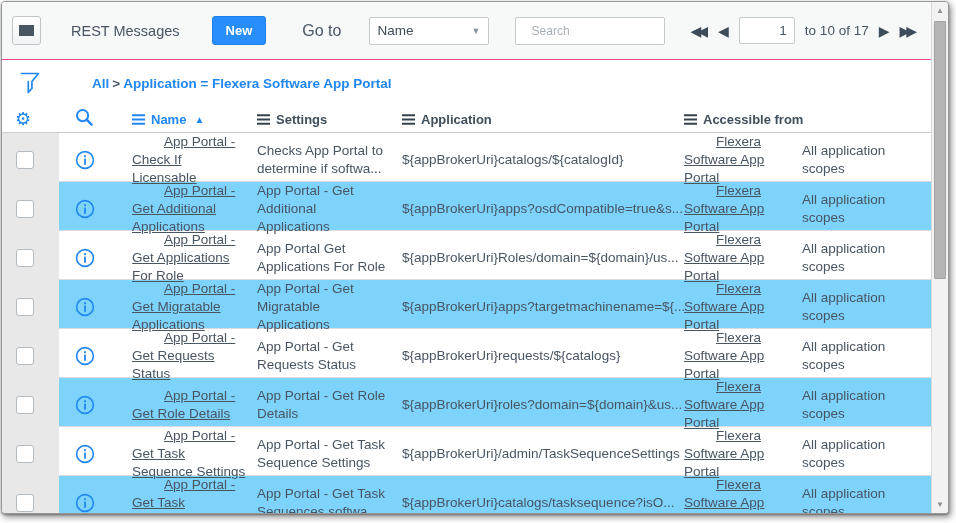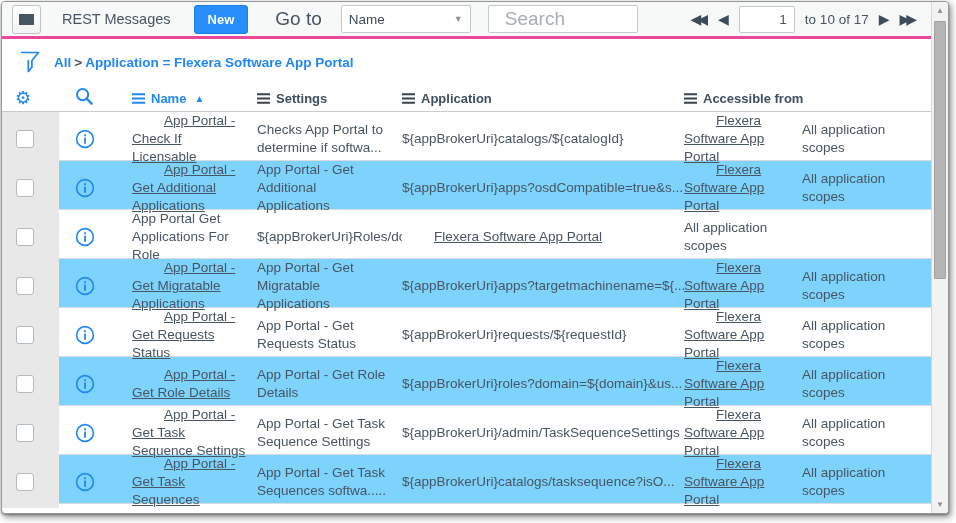--- a/index.html
+++ b/index.html
@@ -8,64 +8,64 @@
   .window {
     position:absolute; left:1px; top:1px; width:948px; height:513px;
     background:#fff; border:1px solid #979797; border-radius:4px;
     box-shadow:2px 3px 6px rgba(0,0,0,.45), 0 1px 2px rgba(0,0,0,.3);
     overflow:hidden;
   }
   .content { position:absolute; left:0; top:0; right:17px; bottom:0; }
 
   
   .toolbar {
-    height:37px; background:#f7f8f8; border-bottom:3px solid #ec4899;
-    display:flex; align-items:center; padding:0 10px; gap:17px;
+    height:58px; background:#f7f8f8; border-bottom:1px solid #ec4899;
+    display:flex; align-items:center; padding:0 10px; gap:26px;
   }
   .icon-btn {
     width:29px; height:29px; border:1px solid #bec4c8; border-radius:3px;
     background:linear-gradient(#ffffff,#f2f3f4); display:flex; align-items:center;
     justify-content:center; cursor:pointer; flex:0 0 auto;
   }
   .menu-bars { width:15px; height:11px;
     background:linear-gradient(#485563 0 2px, transparent 2px 0) 0 0/100% 2px,
                linear-gradient(#485563 0 2px, transparent 2px 0) 0 4.5px/100% 2px no-repeat;
     border-top:2px solid #485563; border-bottom:2px solid #485563;
     position:relative; }
   .menu-bars:after { content:""; position:absolute; left:0; right:0; top:2.5px; height:2px; background:#485563; }
   .list-title { color:#485563; font-size:14.5px; font-weight:500; margin:0 6px 0 4px; white-space:nowrap; }
   .btn-primary {
     background:#278efc; color:#fff; border:1px solid #1c7fe8; border-radius:3px;
     font-size:13px; font-weight:700; padding:6px 13px; cursor:pointer;
   }
-  .goto-label { color:#485563; font-size:19px; margin:0 2px 0 10px; white-space:nowrap; }
+  .goto-label { color:#485563; font-size:16px; margin:0 2px 0 10px; white-space:nowrap; }
   .select {
     width:130px; height:28px; background:#fff; border:1px solid #c3c9cd; border-radius:2px;
     display:flex; align-items:center; padding:0 7px; font-size:13.5px; color:#3e4b59; cursor:pointer;
   }
   .select .caret { margin-left:auto; font-size:9px; color:#8a949c; }
   .search-input {
     width:150px; height:28px; border:1px solid #c3c9cd; border-radius:2px;
-    font-size:19px; padding:0 16px; color:#4d7c0f; font-family:"Liberation Sans",sans-serif;
+    font-size:12px; padding:0 16px; color:#4d7c0f; font-family:"Liberation Sans",sans-serif;
   }
   .search-input::placeholder { color:#a6adb3; }
   .pager { margin-left:auto; display:flex; align-items:center; gap:10px; padding-right:4px; }
   .pg-arrow { color:#3c4c5a; font-size:14px; cursor:pointer; line-height:1; user-select:none; }
   .pg-arrow.dbl { letter-spacing:-4px; padding-right:4px; }
   .page-input {
     width:56px; height:27px; border:1px solid #c3c9cd; border-radius:2px;
     text-align:right; font-size:13.5px; color:#485563; padding:0 7px;
     font-family:"Liberation Sans",sans-serif;
   }
   .pg-text { color:#485563; font-size:13.5px; white-space:nowrap; }
 
   
   .crumb-row { height:46px; display:flex; align-items:center; background:#fff; padding:0 12px; }
   .funnel { flex:0 0 auto; margin:0 14px 0 6px; display:flex; }
-  .crumb { font-size:13.5px; font-weight:600; }
+  .crumb { font-size:13.5px; font-weight:600;margin-left:38px; }
   .crumb a { color:#2187f2; text-decoration:none; cursor:pointer; }
   .crumb .sep { color:#485563; margin:0 3px; font-weight:700; }
 
   
   .grid-header, .row {
     display:grid;
     grid-template-columns:57px 73px 125px 145px 282px 118px 1fr;
   }
   .grid-header { height:27px; align-items:center; background:#fff; border-bottom:1px solid #cicbcb; border-bottom:1px solid #c9cbcc; }
   .hcell { display:flex; align-items:center; gap:6px; font-size:13px; font-weight:700; color:#3e4f5e; white-space:nowrap; cursor:pointer; }
@@ -234,20 +234,21 @@
     </div>
     <div class="cell-info">
       <span class="info-btn">
         <svg width="20" height="20" viewBox="0 0 20 20">
           <circle cx="10" cy="10" r="8.4" fill="none" stroke="#2187f2" stroke-width="1.6"></circle>
           <rect x="9.1" y="5.2" width="1.8" height="2" fill="#2187f2"></rect>
           <rect x="9.1" y="8.6" width="1.8" height="6.2" fill="#2187f2"></rect>
         </svg>
       </span>
     </div>
+    <div class="cell"><a class="rec-link">App Portal - Get Applications For Role</a></div>
     <div class="cell">App Portal Get Applications For Role</div>
     <div class="cell endpoint">${appBrokerUri}Roles/domain=${domain}/us...</div>
     <div class="cell"><a class="rec-link">Flexera Software App Portal</a></div>
     <div class="cell">All application scopes</div>
   </div>
 
   <div class="row alt">
     <div class="cell-check">
       <div class="checkbox"></div>
     </div>
@@ -275,21 +276,21 @@
       <span class="info-btn">
         <svg width="20" height="20" viewBox="0 0 20 20">
           <circle cx="10" cy="10" r="8.4" fill="none" stroke="#2187f2" stroke-width="1.6"></circle>
           <rect x="9.1" y="5.2" width="1.8" height="2" fill="#2187f2"></rect>
           <rect x="9.1" y="8.6" width="1.8" height="6.2" fill="#2187f2"></rect>
         </svg>
       </span>
     </div>
     <div class="cell"><a class="rec-link">App Portal - Get Requests Status</a></div>
     <div class="cell">App Portal - Get Requests Status</div>
-    <div class="cell endpoint">${appBrokerUri}requests/${requestId}</div>
+    <div class="cell endpoint">${appBrokerUri}requests/${catalogs}</div>
     <div class="cell"><a class="rec-link">Flexera Software App Portal</a></div>
     <div class="cell">All application scopes</div>
   </div>
 
   <div class="row alt">
     <div class="cell-check">
       <div class="checkbox"></div>
     </div>
     <div class="cell-info">
       <span class="info-btn">

